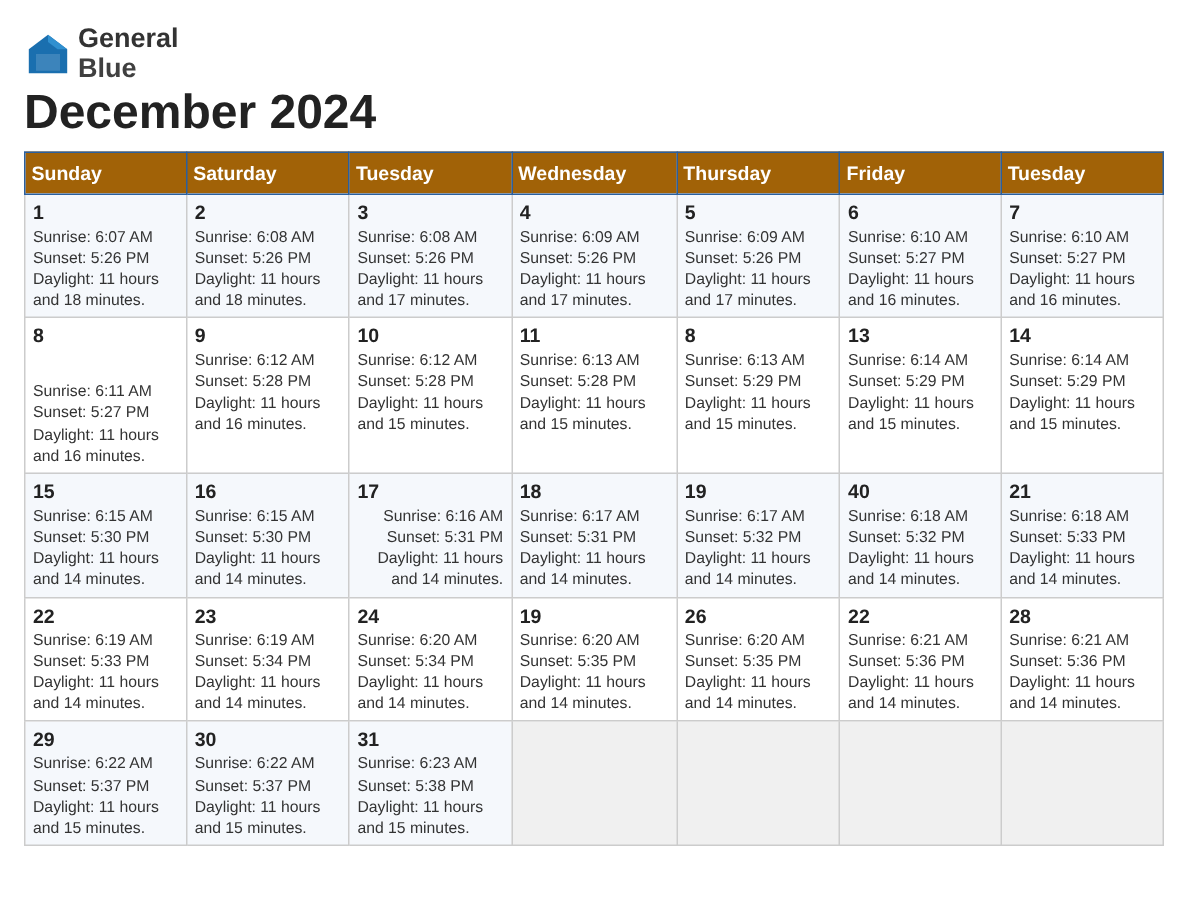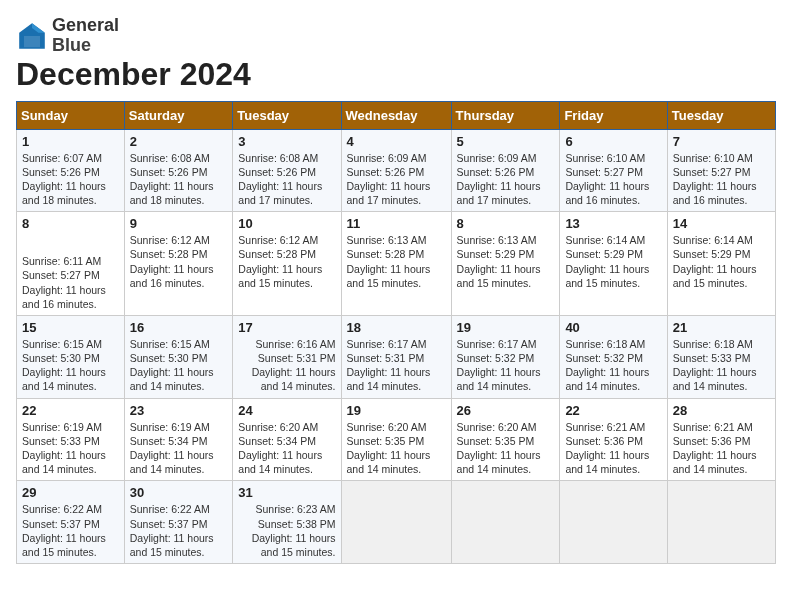--- a/index.html
+++ b/index.html
@@ -303,21 +303,21 @@
 Daylight: 11 hours and 15 minutes.</div>
         </td>
         <td>
           <span class="day-num">30</span>
           <div class="cell-text" style="white-space: pre-line;">Sunrise: 6:22 AM
 Sunset: 5:37 PM
 Daylight: 11 hours and 15 minutes.</div>
         </td>
         <td>
           <span class="day-num">31</span>
-          <div class="cell-text" style="white-space: pre-line; text-align: right;">Sunrise: 6:23 AM
+          <div class="cell-text" style="white-space: pre-line;">Sunrise: 6:23 AM
 Sunset: 5:38 PM
 Daylight: 11 hours and 15 minutes.</div>
         </td>
         <td class="empty"></td>
         <td class="empty"></td>
         <td class="empty"></td>
         <td class="empty"></td>
       </tr>
     </tbody>
 </table>

